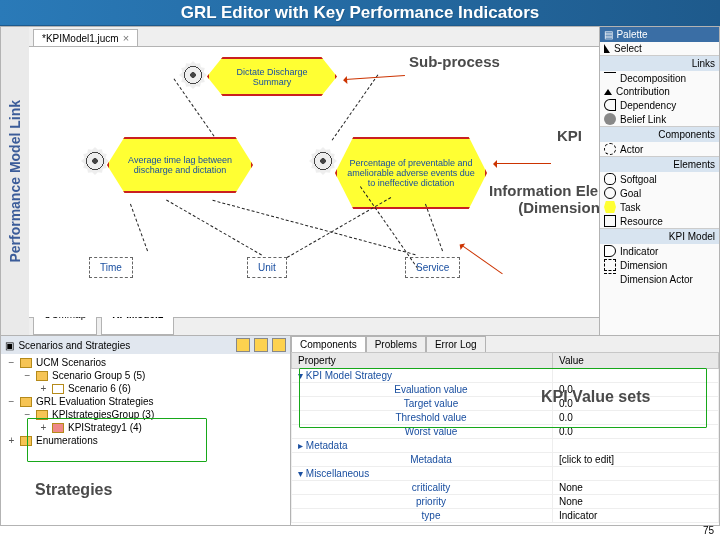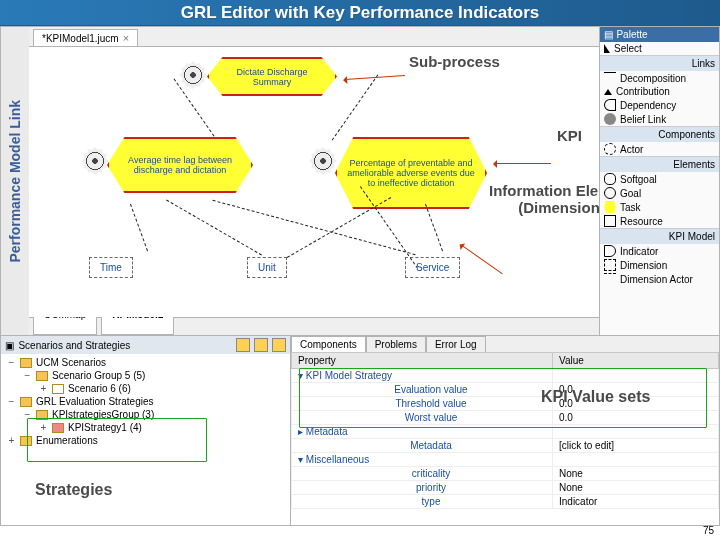--- a/index.html
+++ b/index.html
@@ -250,20 +250,24 @@
             </tr>
         <tr class="prop-group open">
               <td>KPI Model Strategy</td>
               <td></td>
             </tr>
         <tr class="prop-child">
               <td>Evaluation value</td>
               <td>0.0</td>
             </tr>
         <tr class="prop-child">
+              <td>Target value</td>
+              <td>0.0</td>
+            </tr>
+        <tr class="prop-child">
               <td>Threshold value</td>
               <td>0.0</td>
             </tr>
         <tr class="prop-child">
               <td>Worst value</td>
               <td>0.0</td>
             </tr>
         <tr class="prop-group">
               <td>Metadata</td>
               <td></td>

